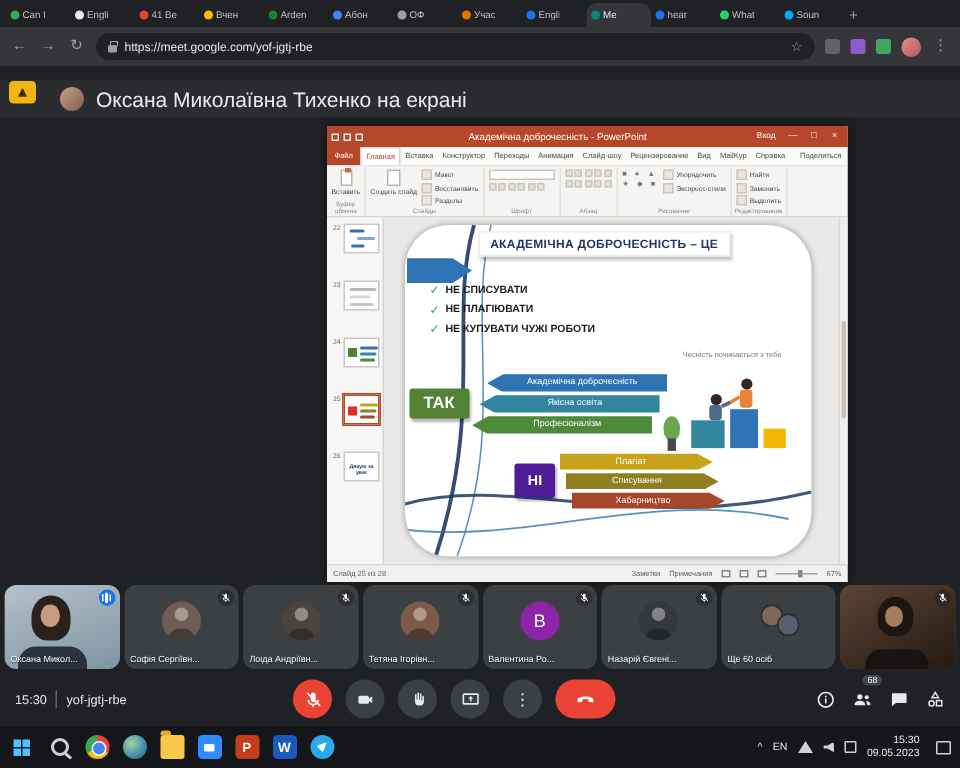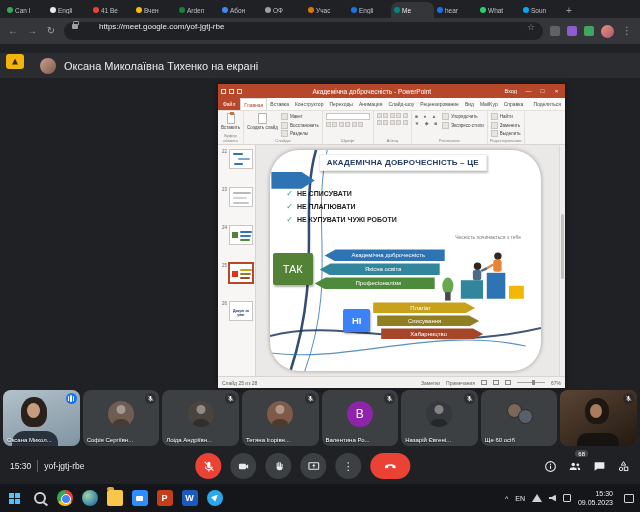--- a/index.html
+++ b/index.html
@@ -8,37 +8,37 @@
 
   
   .tabstrip{height:18px;background:#202124;display:flex;align-items:flex-end;padding-left:4px;overflow:hidden;}
   .tab{width:43px;height:16px;display:flex;align-items:center;gap:2px;padding:0 3px;border-radius:7px 7px 0 0;color:#bdc1c6;font-size:6.5px;overflow:hidden;white-space:nowrap;flex:none;}
   .tab.active{background:#35363a;color:#e8eaed;}
   .fav{width:6px;height:6px;border-radius:50%;flex:none;}
   .tlabel{overflow:hidden;text-overflow:ellipsis;}
   .newtab{color:#9aa0a6;font-size:10px;margin:0 0 2px 3px;}
   .navbar{height:26px;background:#35363a;display:flex;align-items:center;padding:0 7px;gap:7px;}
   .navbtn{color:#9aa0a6;font-size:10px;width:12px;text-align:center;line-height:1;}
-  .addressbar{flex:1;height:18px;background:#202124;border-radius:9px;display:flex;padding:0 8px;gap:21px;min-width:0;}
+  .addressbar{flex:1;height:18px;background:#202124;border-radius:9px;display:flex;align-items:center;padding:0 8px;gap:5px;min-width:0;}
   .lock{width:6px;height:5px;background:#9aa0a6;border-radius:1px;position:relative;margin-top:2px;flex:none;}
   .lock::before{content:"";position:absolute;top:-3px;left:1px;width:4px;height:3px;border:1px solid #9aa0a6;border-bottom:none;border-radius:2px 2px 0 0;}
   .url{color:#e8eaed;font-size:8px;flex:1;overflow:hidden;white-space:nowrap;}
   .star{color:#9aa0a6;font-size:9px;}
   .extico{width:10px;height:10px;border-radius:2px;background:#5f6368;flex:none;}
   .extico.e2{background:#8f5bd0;}
   .extico.e3{background:#3fa55f;}
   .profile{width:13px;height:13px;border-radius:50%;background:linear-gradient(135deg,#e8927c,#b05574);flex:none;}
 
   
   .meet{position:absolute;top:44px;left:0;right:0;bottom:28px;background:#202124;}
   .extoverlay{position:absolute;top:10px;left:6px;width:18px;height:15px;background:#f2b50d;border-radius:3px;z-index:5;display:flex;align-items:center;justify-content:center;}
   .extoverlay i{width:6px;height:6px;background:#3b2c00;clip-path:polygon(0 100%,50% 0,100% 100%);}
   .banner{position:absolute;top:9px;left:0;right:0;height:25px;background:#2b2c2f;display:flex;align-items:center;gap:8px;padding-left:40px;}
   .bavatar{width:16px;height:16px;border-radius:50%;background:linear-gradient(135deg,#caa08b,#7e5a4d);flex:none;}
-  .btext{color:#e8eaed;font-size:11px;}
+  .btext{color:#e8eaed;font-size:14px;}
 
   
   .ppt{position:absolute;left:218px;top:40px;width:347px;height:304px;background:#f6f4f2;display:flex;flex-direction:column;box-shadow:0 0 6px rgba(0,0,0,.5);}
   .ppt-title{height:14px;background:#b7472a;display:flex;align-items:center;color:#fff;font-size:6px;padding:0 3px;gap:3px;flex:none;}
   .qat{width:5px;height:5px;border:1px solid rgba(255,255,255,.85);flex:none;}
   .ptitle{flex:1;text-align:center;white-space:nowrap;overflow:hidden;font-size:6.5px;}
   .signin{font-size:5.5px;padding:0 3px;flex:none;}
   .wc{width:11px;text-align:center;font-size:6px;flex:none;}
   .ppt-tabs{height:13px;background:#fbfaf9;display:flex;align-items:stretch;font-size:5px;color:#4a4a4a;white-space:nowrap;overflow:hidden;flex:none;border-bottom:1px solid #e3dfdb;}
   .rtab{padding:0 3px;display:flex;align-items:center;flex:none;}
@@ -78,21 +78,21 @@
   .slide{position:absolute;left:14px;right:24px;top:5px;bottom:5px;background:#fff;box-shadow:0 0 4px rgba(0,0,0,.35);overflow:hidden;border-radius:29px;}
   .decor{position:absolute;inset:0;width:100%;height:100%;pointer-events:none;}
   .stitle{position:absolute;left:18%;top:2%;width:62%;background:#fff;border:1px solid #ececec;box-shadow:1px 2px 2px rgba(0,0,0,.25);color:#1f3864;font-weight:bold;font-size:8px;text-align:center;padding:3px 1px;letter-spacing:.2px;}
   .chev{position:absolute;left:.5%;top:10%;width:16%;height:7.5%;background:#2e74b5;clip-path:polygon(0 0,70% 0,100% 50%,70% 100%,0 100%);}
   .chklist{position:absolute;left:6%;top:17.5%;display:flex;flex-direction:column;gap:4px;}
   .chk{display:flex;align-items:center;font-size:7px;font-weight:bold;color:#1c1c1c;}
   .tick{margin-right:4px;font-size:8px;font-weight:bold;}
   .caption{position:absolute;left:63%;top:38%;width:35%;font-size:5px;color:#7a7a7a;text-align:center;}
   .illus{position:absolute;left:62%;top:43%;width:36%;height:26%;}
   .yesgrp{position:absolute;left:1%;top:45%;display:flex;align-items:center;}
-  .yesbox{width:40px;height:32px;color:#fff;font-weight:normal;font-size:11px;display:flex;align-items:center;justify-content:center;border-radius:2px;box-shadow:1px 2px 2px rgba(0,0,0,.3);flex:none;}
+  .yesbox{width:40px;height:20px;color:#fff;font-weight:bold;font-size:11px;display:flex;align-items:center;justify-content:center;border-radius:2px;box-shadow:1px 2px 2px rgba(0,0,0,.3);flex:none;}
   .yarrows{margin-left:2px;width:120px;display:flex;flex-direction:column;gap:2px;}
   .yarr{height:12px;color:#fff;font-size:6px;display:flex;align-items:center;justify-content:center;clip-path:polygon(0 50%,9% 0,100% 0,100% 100%,9% 100%);padding-left:7px;}
   .yarrows .yarr:nth-child(1){transform:translateX(10px);}
   .yarrows .yarr:nth-child(2){transform:translateX(5px);}
   .nogrp{position:absolute;left:27%;top:69%;display:flex;align-items:center;}
   .nobox{width:27px;height:23px;color:#fff;font-weight:bold;font-size:9.5px;display:flex;align-items:center;justify-content:center;border-radius:2px;box-shadow:1px 2px 2px rgba(0,0,0,.3);flex:none;}
   .narrows{margin-left:3px;width:102px;display:flex;flex-direction:column;gap:2px;}
   .narr{height:11px;color:#fff;font-size:6px;display:flex;align-items:center;justify-content:center;clip-path:polygon(0 0,90% 0,100% 50%,90% 100%,0 100%);padding-right:7px;}
   .narrows .narr:nth-child(2){transform:translateX(4px);}
   .narrows .narr:nth-child(3){transform:translateX(8px);}
@@ -442,21 +442,21 @@
           <div class="yesgrp">
             <div class="yesbox" style="background: rgb(83, 129, 53);">ТАК</div>
             <div class="yarrows">
               <div class="yarr" style="background: rgb(46, 116, 181);">Академічна доброчесність</div>
               <div class="yarr" style="background: rgb(49, 133, 156);">Якісна освіта</div>
               <div class="yarr" style="background: rgb(78, 138, 60);">Професіоналізм</div>
             </div>
           </div>
 
           <div class="nogrp">
-            <div class="nobox" style="background: #3b82f6;">НІ</div>
+            <div class="nobox" style="background: #4c1d95;">НІ</div>
             <div class="narrows">
               <div class="narr" style="background: rgb(201, 162, 27);">Плагіат</div>
               <div class="narr" style="background: rgb(143, 126, 34);">Списування</div>
               <div class="narr" style="background: rgb(165, 70, 43);">Хабарництво</div>
             </div>
           </div>
         </div>
         <div class="vscroll">
             <i></i>
           </div>

